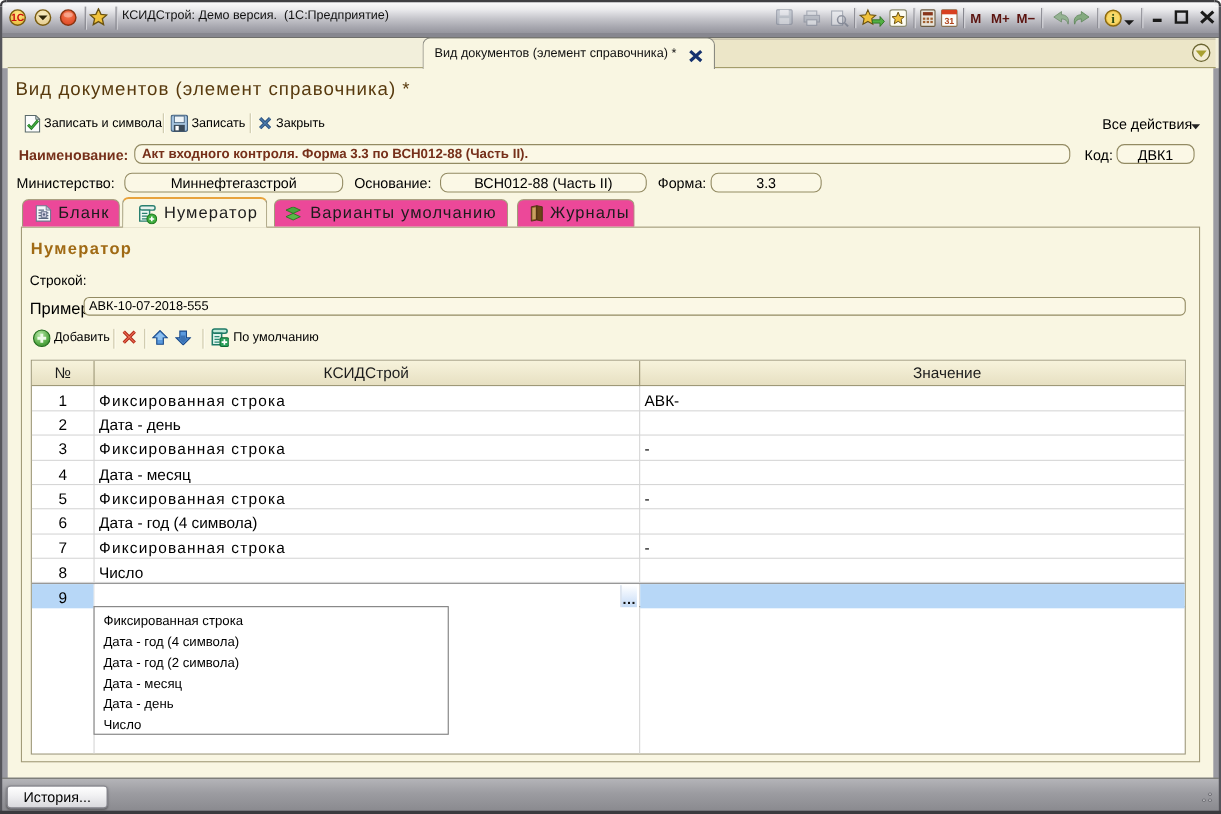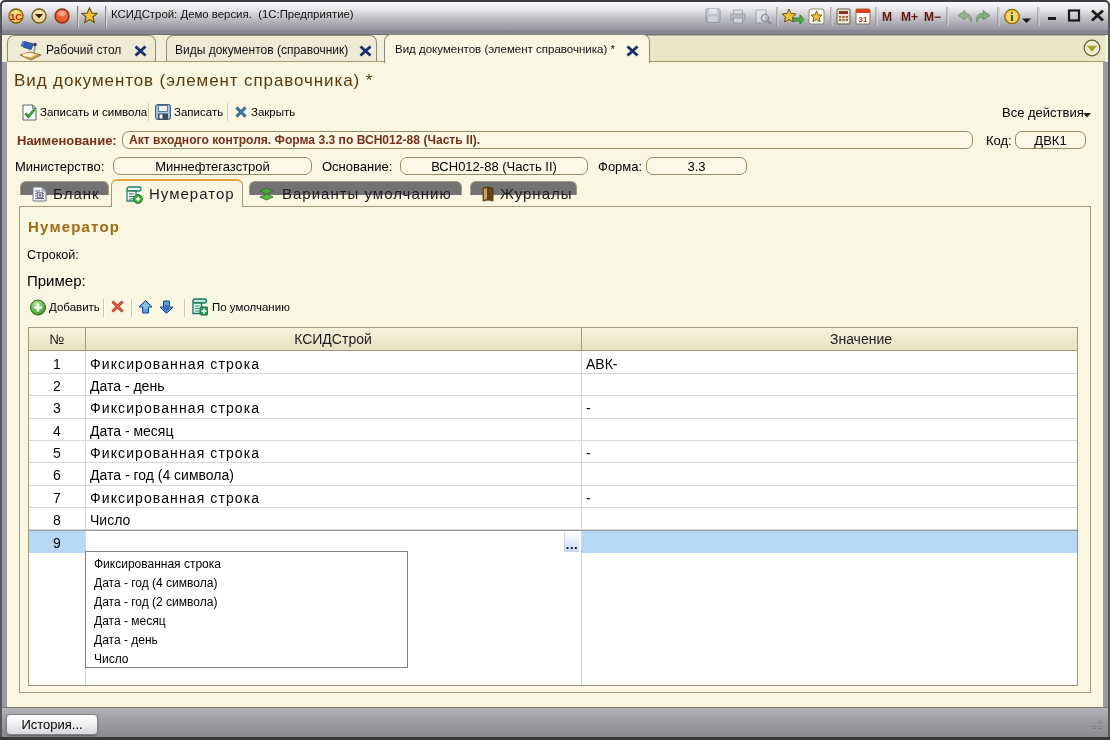--- a/index.html
+++ b/index.html
@@ -38,21 +38,21 @@
 #content { left:7px; top:62px; width:1096px; height:645px; background:#f9f6e2; }
 #heading { left:14px; top:71px; font-size:17px; letter-spacing:0.9px; color:#583a0e; }
 .cmd { font-size:11.5px; color:#000; }
 .csep { position:absolute; width:1px; height:18px; background:#cdc8ab; box-shadow:1px 0 0 #fffef2; }
 .lbl { position:absolute; font-size:13px; color:#000; }
 .inp { position:absolute; height:18px; background:#fbf8e6;
   border:1px solid #938b63; border-radius:7px; font-size:13px; color:#000; }
 .inp .t { position:absolute; top:1px; white-space:nowrap; }
 
 
-.itab { position:absolute; top:181px; height:14px; background:#737373;
+.itab { position:absolute; top:181px; height:25px; background:#ec4899;
   border:1px solid #a29b79; border-bottom:none; border-radius:6px 6px 0 0;
   font-size:15px; letter-spacing:1px; color:#1c1c1c; }
 .itab.active { top:179px; height:28px; background:#f9f6e2; border-top:2px solid #e8a33d; z-index:4; }
 #pagebox { left:19px; top:206px; width:1072px; height:487px; border:1px solid #a29b79; background:#f9f6e2; }
 
 
 #tbl { left:28px; top:327px; width:1050px; height:359px; background:#fff; border:1px solid #9e9878; }
 #thead { position:absolute; left:0; top:0; width:1048px; height:23px;
   background:linear-gradient(#f7f3dc, #e7e0c2); border-bottom:1px solid #9e9878;
   font-size:14px; color:#1c1c1c; }
@@ -179,41 +179,20 @@
   </svg>
 </div>
 <div id="tabrow" class="abs">
   <div id="tabband"></div>
   <div class="abs" style="left:5px;top:31px;width:1098px;height:1px;background:#a49d6b"></div>
 
   <svg class="abs" style="left:1081px;top:9px" width="18" height="18" viewBox="0 0 18 18">
     <circle cx="9" cy="9" r="7.8" fill="#f2ecd2" stroke="#6a6430" stroke-width="1.2"></circle>
     <path d="M4 6.8 L14 6.8 L9 13 Z" fill="#a8a030"></path>
   </svg>
-  <div class="wtab" style="left:5px;width:149px">
-    <svg class="abs" style="left:10px;top:3px" width="26" height="23" viewBox="0 0 26 23">
-      <path d="M2 16 L12 13 L23 16 L13 21 Z" fill="#c99c58" stroke="#8a6428" stroke-width="0.8"></path>
-      <path d="M4 15.5 L12 13.6 L19 15.5 L12.5 18.5 Z" fill="#f4e6b2"></path>
-      <path d="M16 15 L17 6" stroke="#90949c" stroke-width="1.6"></path>
-      <circle cx="17" cy="5.5" r="1.8" fill="#3a3e48"></circle>
-      <path d="M15.5 5 L6.5 2.5 L5 8 L13 10.5 Z" fill="#2f5fb0" stroke="#1c3a78" stroke-width="0.8"></path>
-      <path d="M6.5 2.5 L5 8 L2.5 7 L4.5 2 Z" fill="#4a7ac8"></path>
-      <ellipse cx="9" cy="16" rx="4" ry="1.6" fill="#fdf6d8" opacity="0.9"></ellipse>
-    </svg>
-    <span class="abs" style="left:38px;top:7px">Рабочий стол</span>
-    <svg class="abs" style="left:126px;top:9px" width="13" height="12" viewBox="0 0 13 12">
-        <path d="M1.5 1.5 L11.5 10.5 M11.5 1.5 L1.5 10.5" stroke="#15316e" stroke-width="2.9"></path>
-      </svg>
-  </div>
-  <div class="wtab" style="left:164px;width:211px">
-    <span class="abs" style="left:8px;top:7px">Виды документов (справочник)</span>
-    <svg class="abs" style="left:192px;top:9px" width="13" height="12" viewBox="0 0 13 12">
-        <path d="M1.5 1.5 L11.5 10.5 M11.5 1.5 L1.5 10.5" stroke="#15316e" stroke-width="2.9"></path>
-      </svg>
-  </div>
   <div class="wtab active" style="left:382px;width:266px">
     <span class="abs" style="left:10px;top:8px;font-size:11.5px">Вид документов (элемент справочника) *</span>
     <svg class="abs" style="left:241px;top:10px" width="13" height="12" viewBox="0 0 13 12">
         <path d="M1.5 1.5 L11.5 10.5 M11.5 1.5 L1.5 10.5" stroke="#15316e" stroke-width="2.9"></path>
       </svg>
   </div>
 </div>
 <div id="content" class="abs"></div>
 <div id="heading" class="abs">Вид документов (элемент справочника) *</div>
 
@@ -317,20 +296,23 @@
   </svg>
   <span class="abs" style="left:29px;top:3px">Журналы</span>
 </div>
 
 <div class="abs" style="left:28px;top:218px;font-size:15px;font-weight:bold;color:#a06a14;letter-spacing:1.2px">Нумератор</div>
 <div class="abs" style="left:0;top:246px;width:1110px;height:20px">
   <span class="lbl" style="left:27px;top:2px;font-size:12.5px">Строкой:</span>
 </div>
 <div class="abs" style="left:0;top:270px;width:1110px;height:20px">
   <span class="lbl" style="left:27px;top:2px;font-size:15px">Пример:</span>
+  <div class="inp" style="left:76px;top:0;width:1002px;height:17px;border-radius:5px">
+    <span class="t" style="left:4px;font-size:11.6px">АВК-10-07-2018-555</span>
+  </div>
 </div>
 
 <div class="abs" style="left:0;top:297px;width:1110px;height:22px">
   <svg class="abs" style="left:30px;top:2px" width="16" height="17" viewBox="0 0 16 17">
     <defs>
         <radialGradient id="gp" cx="0.4" cy="0.3" r="0.9">
           <stop offset="0" stop-color="#b8e8a8"></stop>
           <stop offset="0.6" stop-color="#55aa44"></stop>
           <stop offset="1" stop-color="#2a7a22"></stop>
         </radialGradient>

